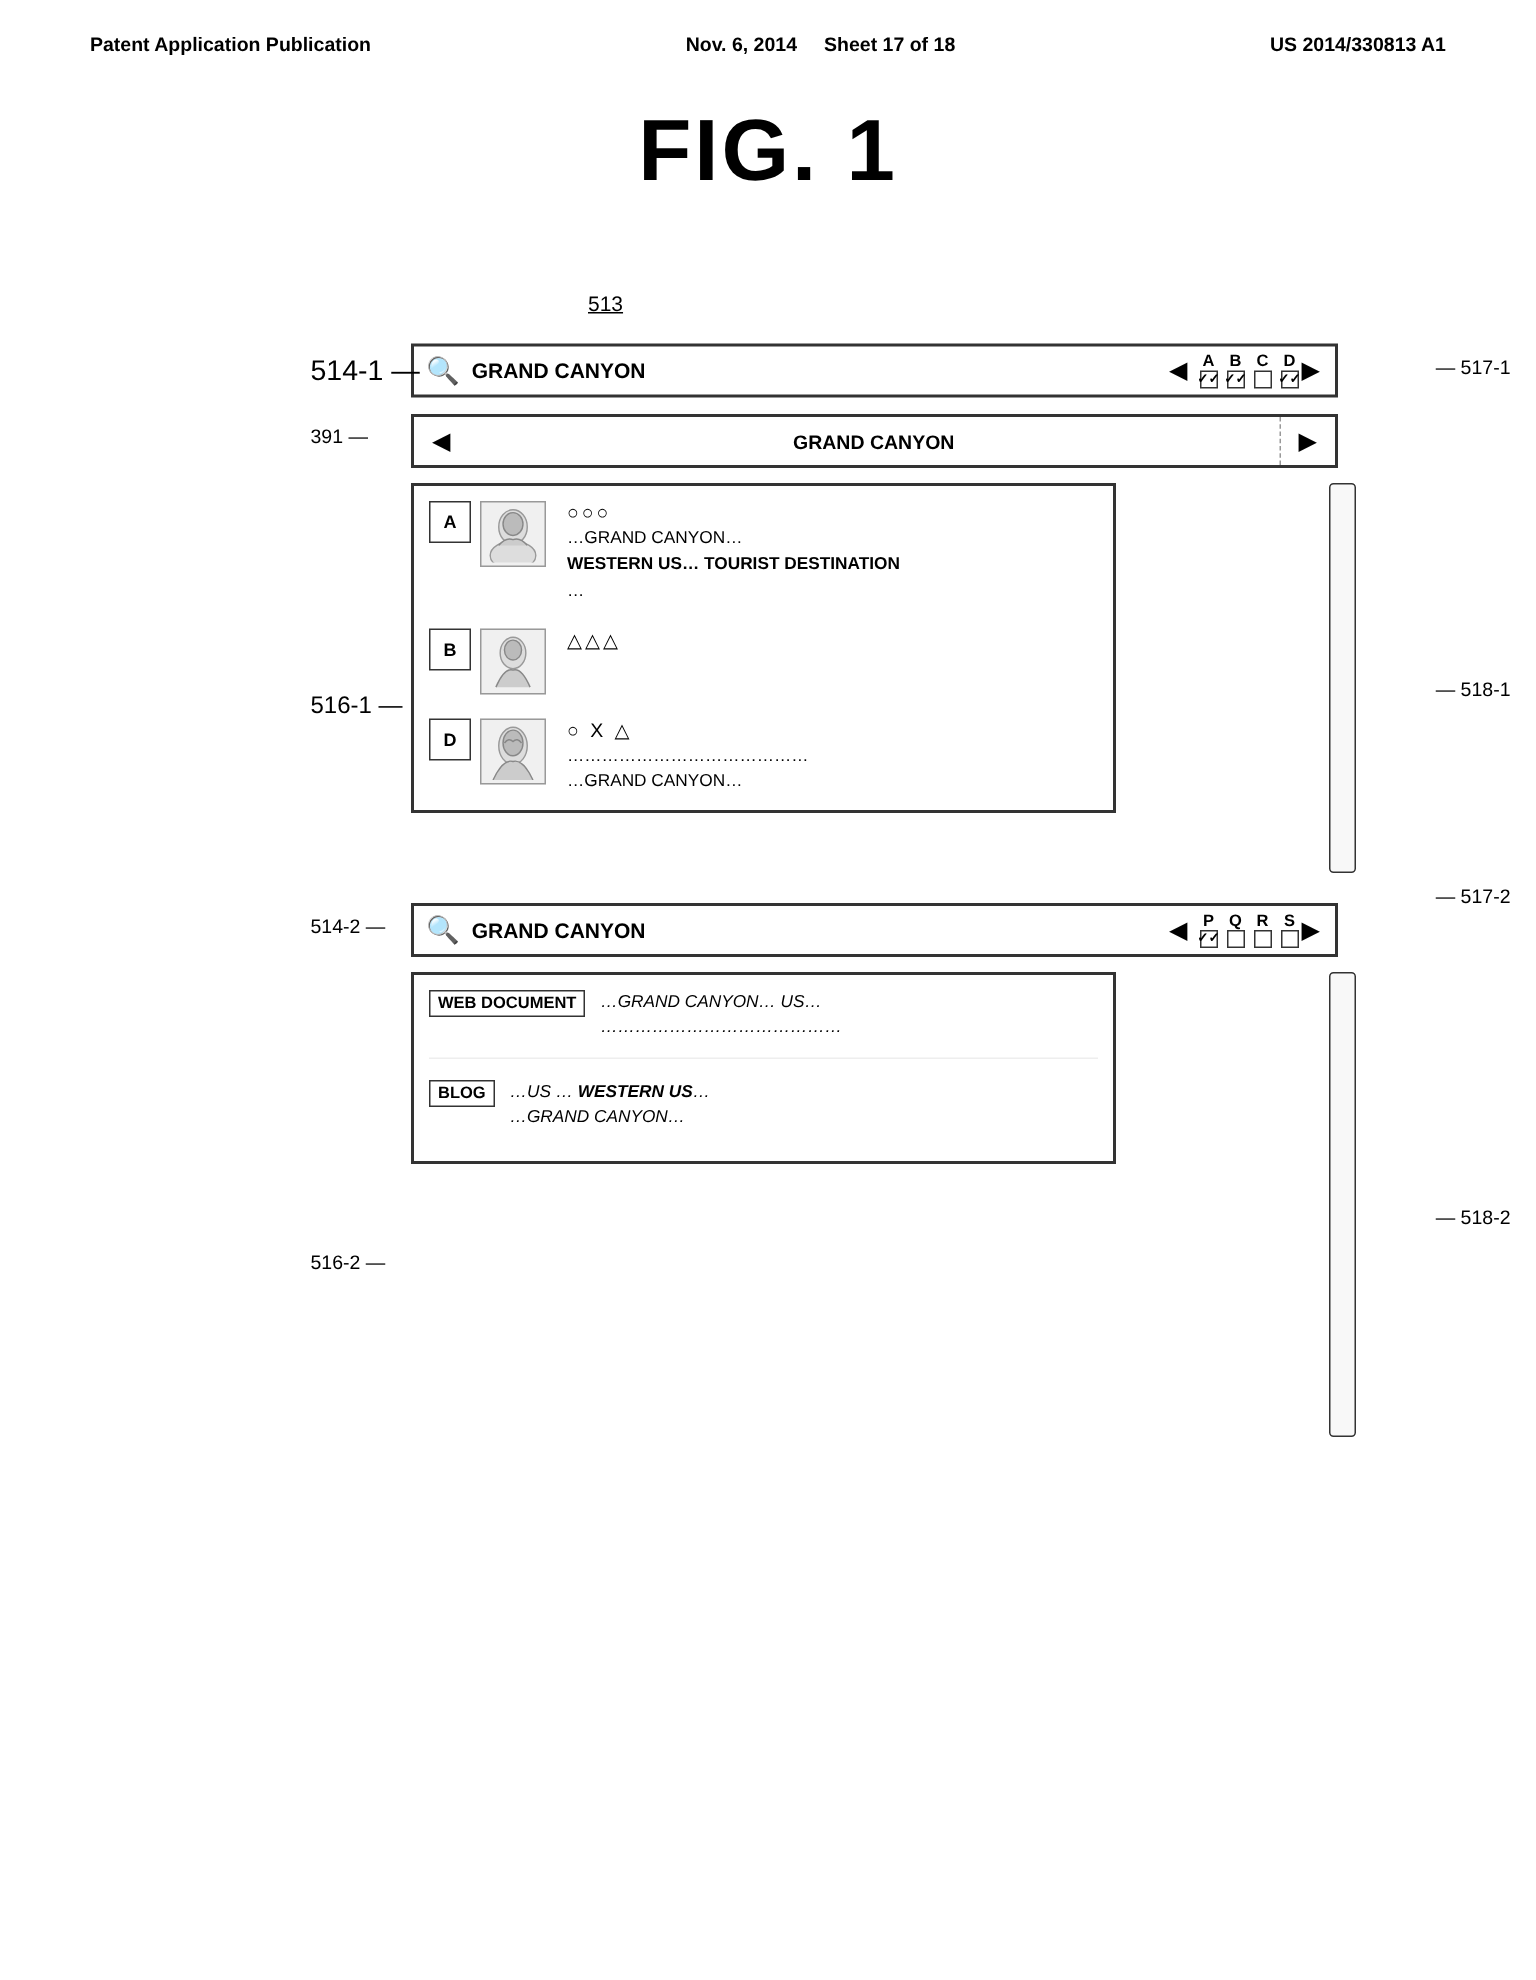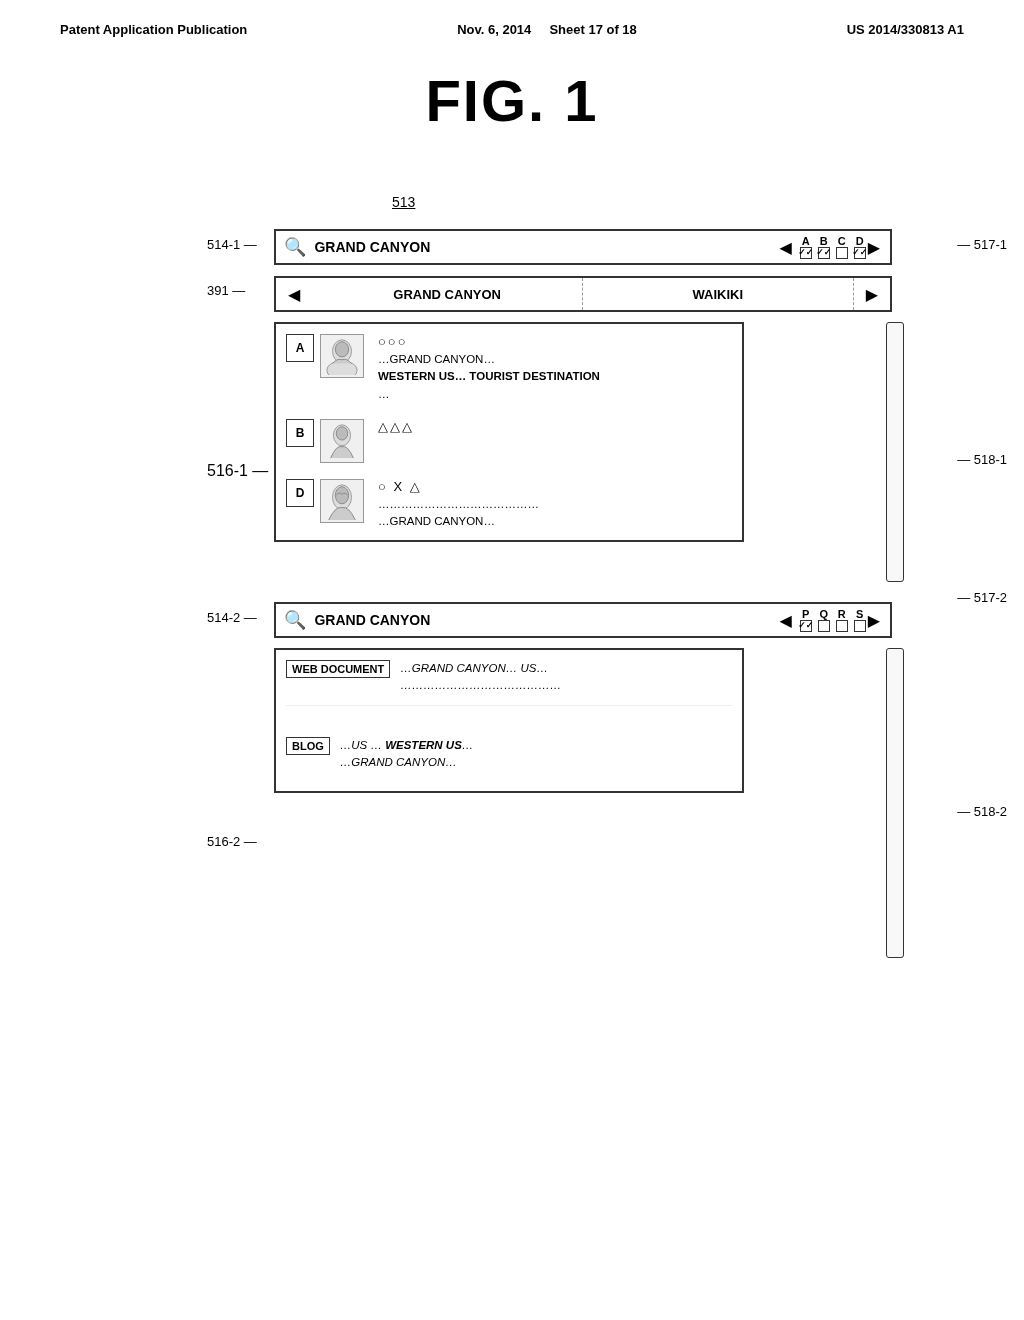--- a/index.html
+++ b/index.html
@@ -247,21 +247,21 @@
       flex-direction: column;
       align-items: center;
       justify-content: flex-start;
       padding-top: 4px;
     }
 
     
     .result-item {
       display: flex;
       align-items: flex-start;
-      margin-bottom: 31px;
+      margin-bottom: 14px;
       border-bottom: 1px solid #eee;
       padding-bottom: 10px;
     }
     .result-item:last-child { border-bottom: none; margin-bottom: 0; }
     .result-tag {
       border: 1.5px solid #333;
       font-size: 11px;
       font-weight: bold;
       padding: 2px 5px;
       margin-right: 10px;
@@ -315,30 +315,29 @@
           <div class="tab-letter">
             <span class="ltr">D</span>
             <div class="checkbox checkbox-checked">✓</div>
           </div>
         </div>
         <span class="arrow-right">▶</span>
       </div>
     </div>
   </div>
 
-  <div style="position:absolute; top:43px; left:-5px; font-size:13px;">514-1 —</div>
+  <div style="position:absolute; top:43px; left:-5px; font-size:19px;">514-1 —</div>
 
   <div style="position:absolute; top:43px; right:-75px; font-size:13px;">— 517-1</div>
 
   <div class="row-515">
     <div style="flex:1; display:flex; align-items:center; margin-left:62px;">
       <div class="tab-bar">
         <span class="arrow-left" style="padding:0 10px;">◀</span>
         <div class="tab-item" style="font-size:13px;">GRAND CANYON</div>
-        <div class="tab-item" style="font-size:13px;">WAIKIKI</div>
         <span class="arrow-right" style="padding:0 10px;">▶</span>
       </div>
     </div>
   </div>
 
   <div style="position:absolute; top:89px; left:-5px; font-size:13px;">391 —</div>
 
   <div class="panel-516-1">
 
     <div class="post-item">

